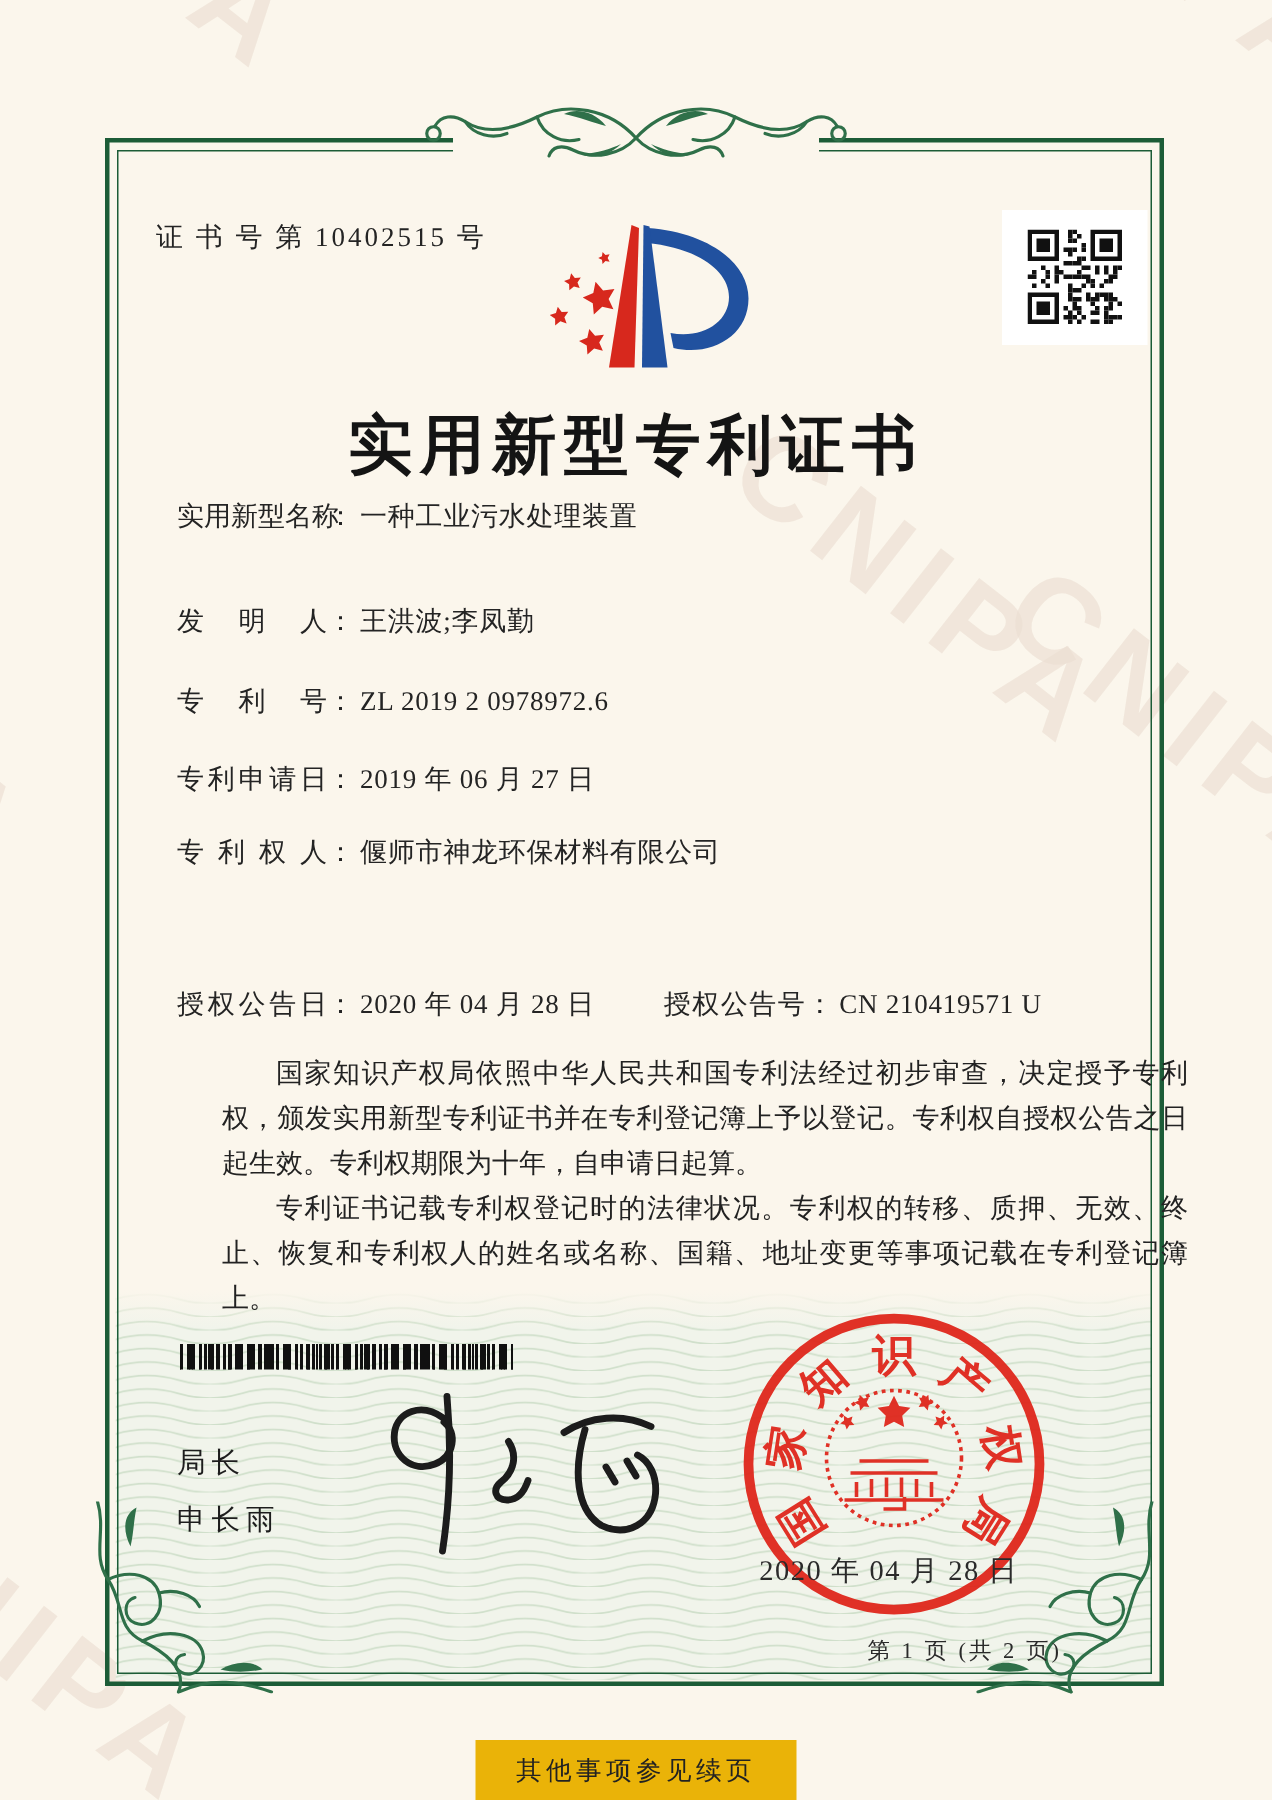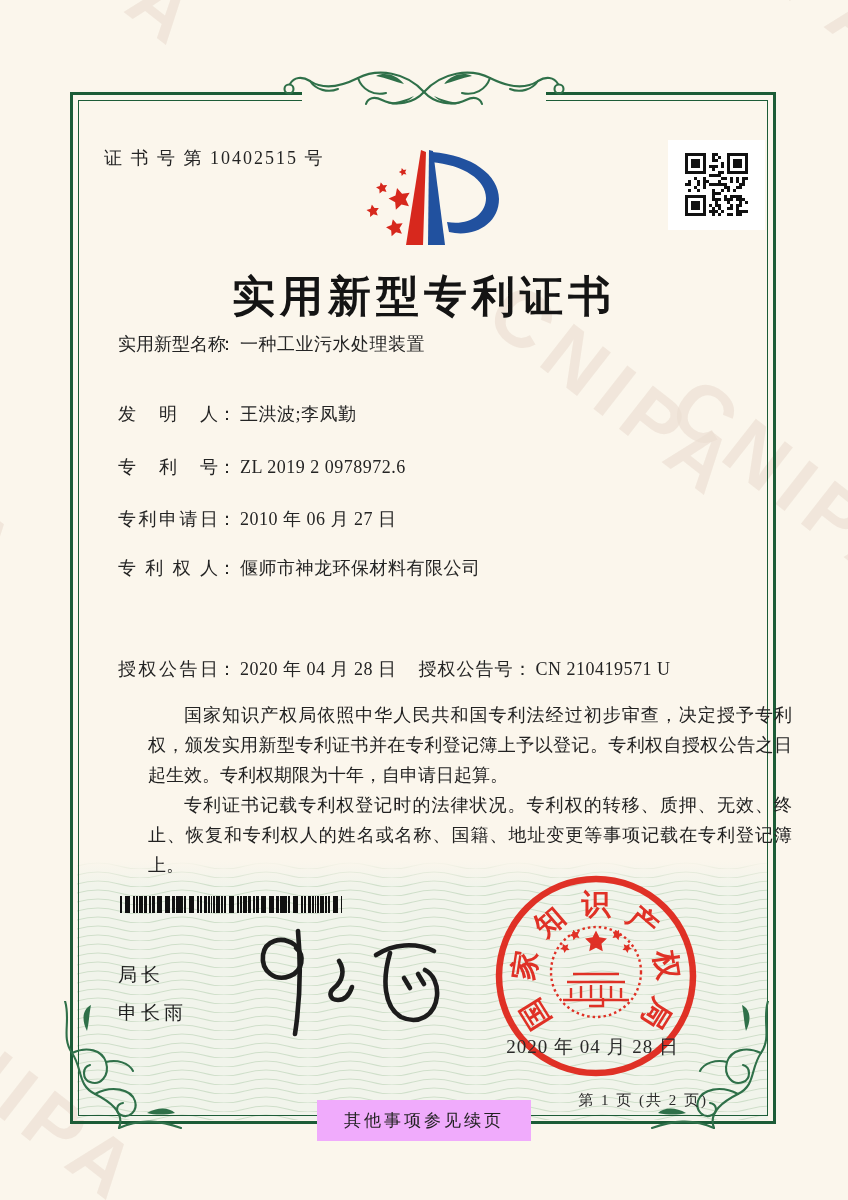--- a/index.html
+++ b/index.html
@@ -37,21 +37,21 @@
   .logo-red{fill:var(--logo-red);} .logo-blue{fill:var(--logo-blue);}
   #qr-patch{position:absolute;z-index:5;left:668px;top:140px;width:97px;height:90px;background:#fff;}
   #qr-svg{position:absolute;left:17px;top:13px;}
   #title{position:absolute;z-index:5;left:0;top:268px;width:848px;text-align:center;
     font-size:43px;font-weight:bold;letter-spacing:5px;color:#141414;}
   
   .frow{position:absolute;z-index:5;left:118px;width:640px;font-size:18px;color:#242424;white-space:nowrap;}
   .flabel{display:inline-block;width:100px;text-align:justify;text-align-last:justify;vertical-align:bottom;}
   .fcolon{display:inline-block;width:14px;}
   .fvalue{padding-left:8px;letter-spacing:.5px;}
-  .flabel2{margin-left:22px;letter-spacing:1px;}
+  .flabel2{margin-left:46px;letter-spacing:1px;}
   
   #body-text{position:absolute;z-index:5;left:104px;top:700px;width:644px;font-size:18px;
     line-height:30px;text-align:justify;color:#222;margin-left:44px;}
   #body-text p{margin:0;text-indent:2em;}
   
   #barcode{position:absolute;z-index:5;left:120px;top:896px;width:222px;height:17px;
     background-image:
       repeating-linear-gradient(90deg,#101010 0 2px,transparent 2px 5px,#101010 5px 7px,transparent 7px 8px),
       repeating-linear-gradient(90deg,#101010 0 1px,transparent 1px 6px,#101010 6px 9px,transparent 9px 13px);}
   
@@ -64,22 +64,22 @@
   .seal-ring{stroke:var(--seal-red);fill:none;stroke-width:6.5;}
   .seal-red{stroke:var(--seal-red);fill:none;stroke-width:2.4;}
   .seal-red-fill{fill:var(--seal-red);stroke:none;}
   .seal-char{font-family:"Liberation Serif","DejaVu Serif",serif;font-weight:bold;font-size:29px;
     fill:var(--seal-red);text-anchor:middle;dominant-baseline:central;}
   #seal-date{position:absolute;z-index:6;left:495px;top:1034px;width:195px;text-align:center;
     font-size:19px;color:#2a2a2a;letter-spacing:1px;}
   
   #page-info{position:absolute;z-index:5;left:0;top:1091px;width:708px;text-align:right;
     font-size:15px;letter-spacing:2px;color:#2a2a2a;}
-  #continuation-note{position:absolute;z-index:5;left:50%;top:1100px;transform:translateX(-50%);
-    background:#f0abfc;padding:9px 27px;font-size:17px;letter-spacing:3px;color:#222;}
+  #continuation-note{position:absolute;z-index:5;left:50%;top:1160px;transform:translateX(-50%);
+    background:#eab308;padding:9px 27px;font-size:17px;letter-spacing:3px;color:#222;}
 </style>
 </head>
 <body>
 
 <div id="page">
 
   <span class="wm" style="left:-70px;top:-105px;">CNIPA</span>
   <span class="wm" style="left:630px;top:-90px;">CNIPA</span>
   <span class="wm" style="left:468px;top:345px;">CNIPA</span>
   <span class="wm" style="left:-250px;top:430px;">CNIPA</span>
@@ -280,21 +280,21 @@
   <div class="frow" style="top:332px">
     <span class="flabel">实用新型名称</span><span class="fcolon">：</span><span class="fvalue">一种工业污水处理装置</span>
   </div>
   <div class="frow" style="top:402px">
     <span class="flabel">发明人</span><span class="fcolon">：</span><span class="fvalue">王洪波;李凤勤</span>
   </div>
   <div class="frow" style="top:455px">
     <span class="flabel">专利号</span><span class="fcolon">：</span><span class="fvalue">ZL 2019 2 0978972.6</span>
   </div>
   <div class="frow" style="top:507px">
-    <span class="flabel">专利申请日</span><span class="fcolon">：</span><span class="fvalue">2010 年 06 月 27 日</span>
+    <span class="flabel">专利申请日</span><span class="fcolon">：</span><span class="fvalue">2019 年 06 月 27 日</span>
   </div>
   <div class="frow" style="top:556px">
     <span class="flabel">专利权人</span><span class="fcolon">：</span><span class="fvalue">偃师市神龙环保材料有限公司</span>
   </div>
   <div class="frow" style="top:657px">
     <span class="flabel">授权公告日</span><span class="fcolon">：</span><span class="fvalue">2020 年 04 月 28 日</span><span class="flabel2">授权公告号</span><span class="fcolon">：</span><span class="fvalue">CN 210419571 U</span>
   </div>
 
   <div id="body-text">
     <p>国家知识产权局依照中华人民共和国专利法经过初步审查，决定授予专利权，颁发实用新型专利证书并在专利登记簿上予以登记。专利权自授权公告之日起生效。专利权期限为十年，自申请日起算。</p>

